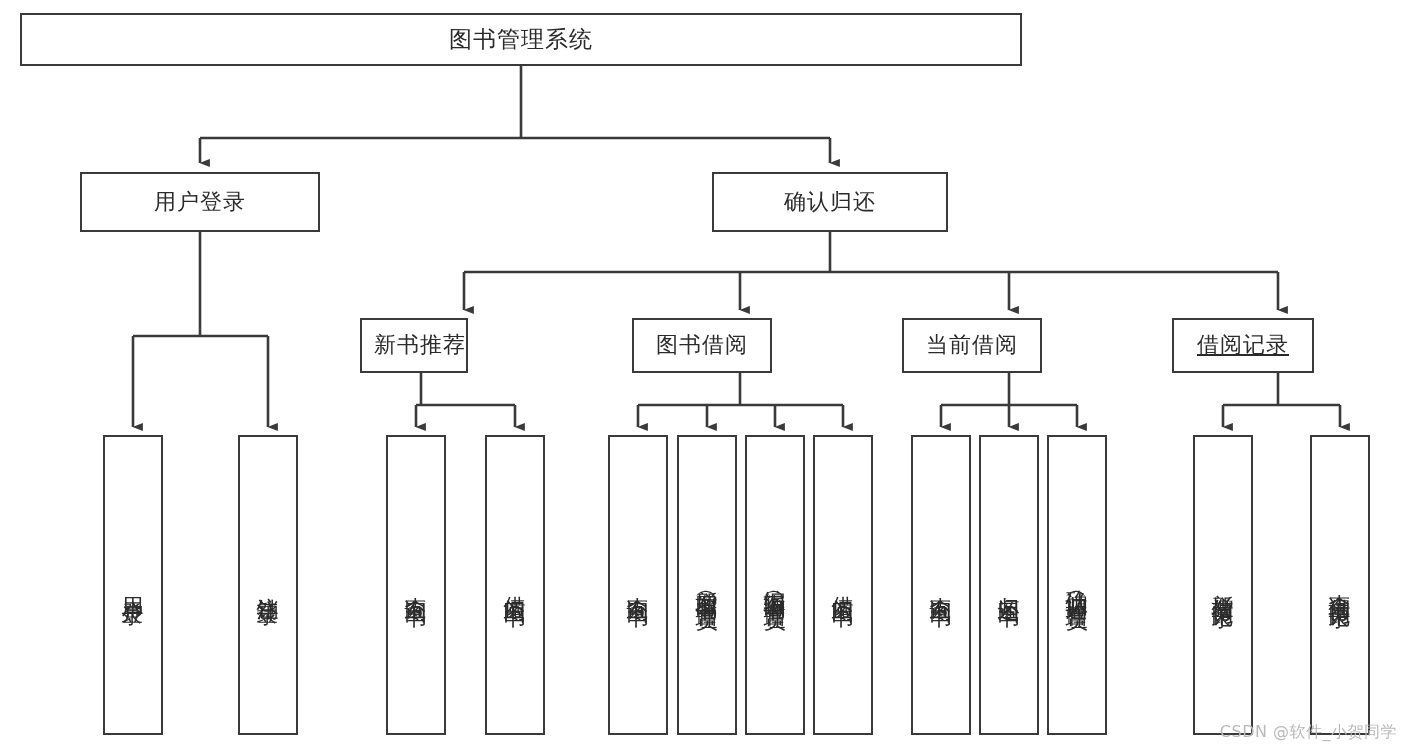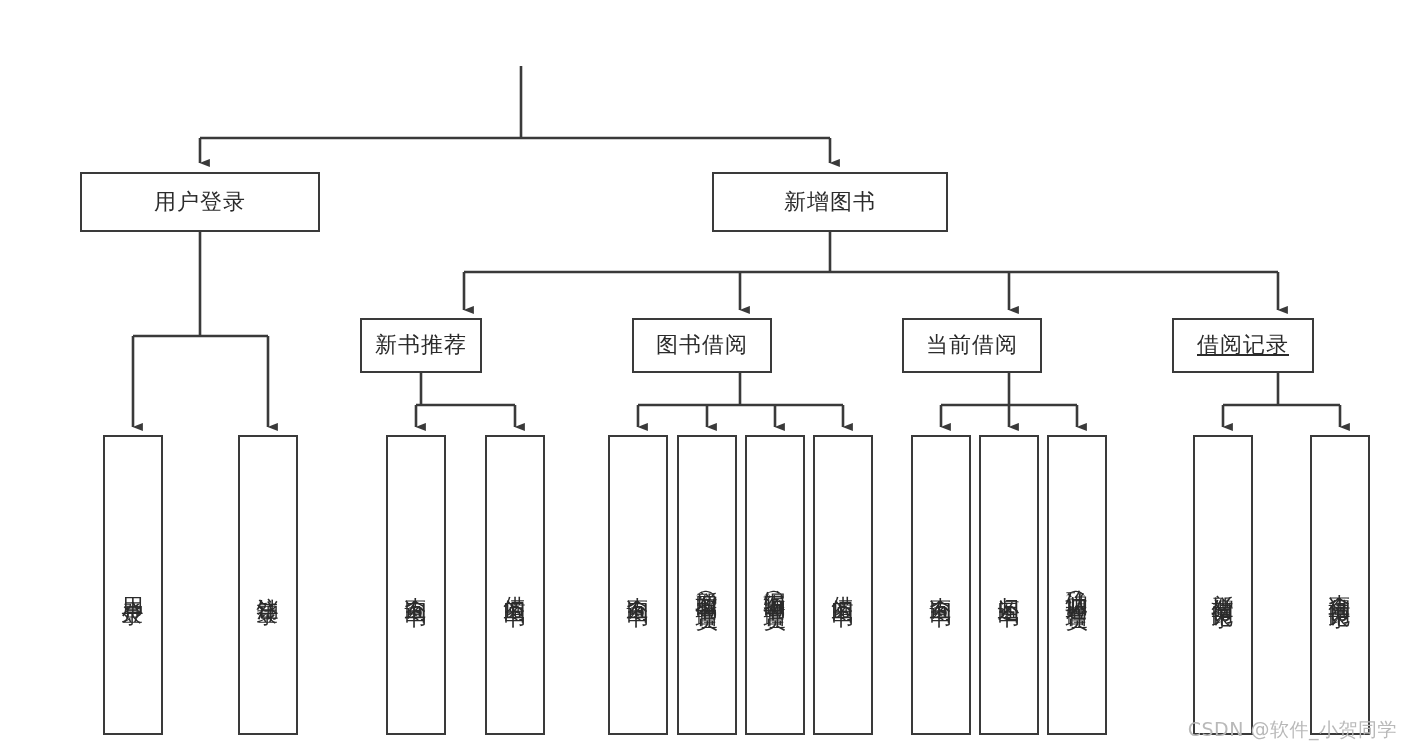--- a/index.html
+++ b/index.html
@@ -49,21 +49,21 @@
     text-orientation:upright;
     line-height:1.05;
     letter-spacing:3px;
     white-space:nowrap;
     display:block;
   }
   .watermark{
     position:absolute;
     right:8px;
     bottom:4px;
-    font-size:19px;
+    font-size:16px;
     color:#b9b9b9;
     letter-spacing:0.5px;
     white-space:nowrap;
     user-select:none;
   }
 </style>
 </head>
 <body>
 
 <div id="stage">
@@ -112,29 +112,32 @@
       <path d="M1077,405 L1077,427" marker-end="url(#arw)"></path>
 
       <path d="M1278,373 L1278,405"></path>
       <path d="M1223,405 L1340,405"></path>
       <path d="M1223,405 L1223,427" marker-end="url(#arw)"></path>
       <path d="M1340,405 L1340,427" marker-end="url(#arw)"></path>
 
     </g>
   </svg>
 
+  <div class="node root" style="left:20px;top:13px;width:1002px;height:53px;">
+    <span>图书管理系统</span>
+  </div>
 
   <div class="node hz" style="left:80px;top:172px;width:240px;height:60px;">
     <span>用户登录</span>
   </div>
   <div class="node hz" style="left:712px;top:172px;width:236px;height:60px;">
-    <span>新增图书</span>
+    <span>确认归还</span>
   </div>
 
-  <div class="node hz" style="left:360px;top:318px;width:122px;height:55px;">
+  <div class="node hz" style="left:360px;top:318px;width:108px;height:55px;justify-content:flex-end;">
     <span>新书推荐</span>
   </div>
   <div class="node hz" style="left:902px;top:318px;width:140px;height:55px;">
     <span>当前借阅</span>
   </div>
   <div class="node hz" style="left:632px;top:318px;width:140px;height:55px;">
     <span>图书借阅</span>
   </div>
   <div class="node hz" style="left:1172px;top:318px;width:142px;height:55px;text-decoration:underline;">
     <span>借阅记录</span>

